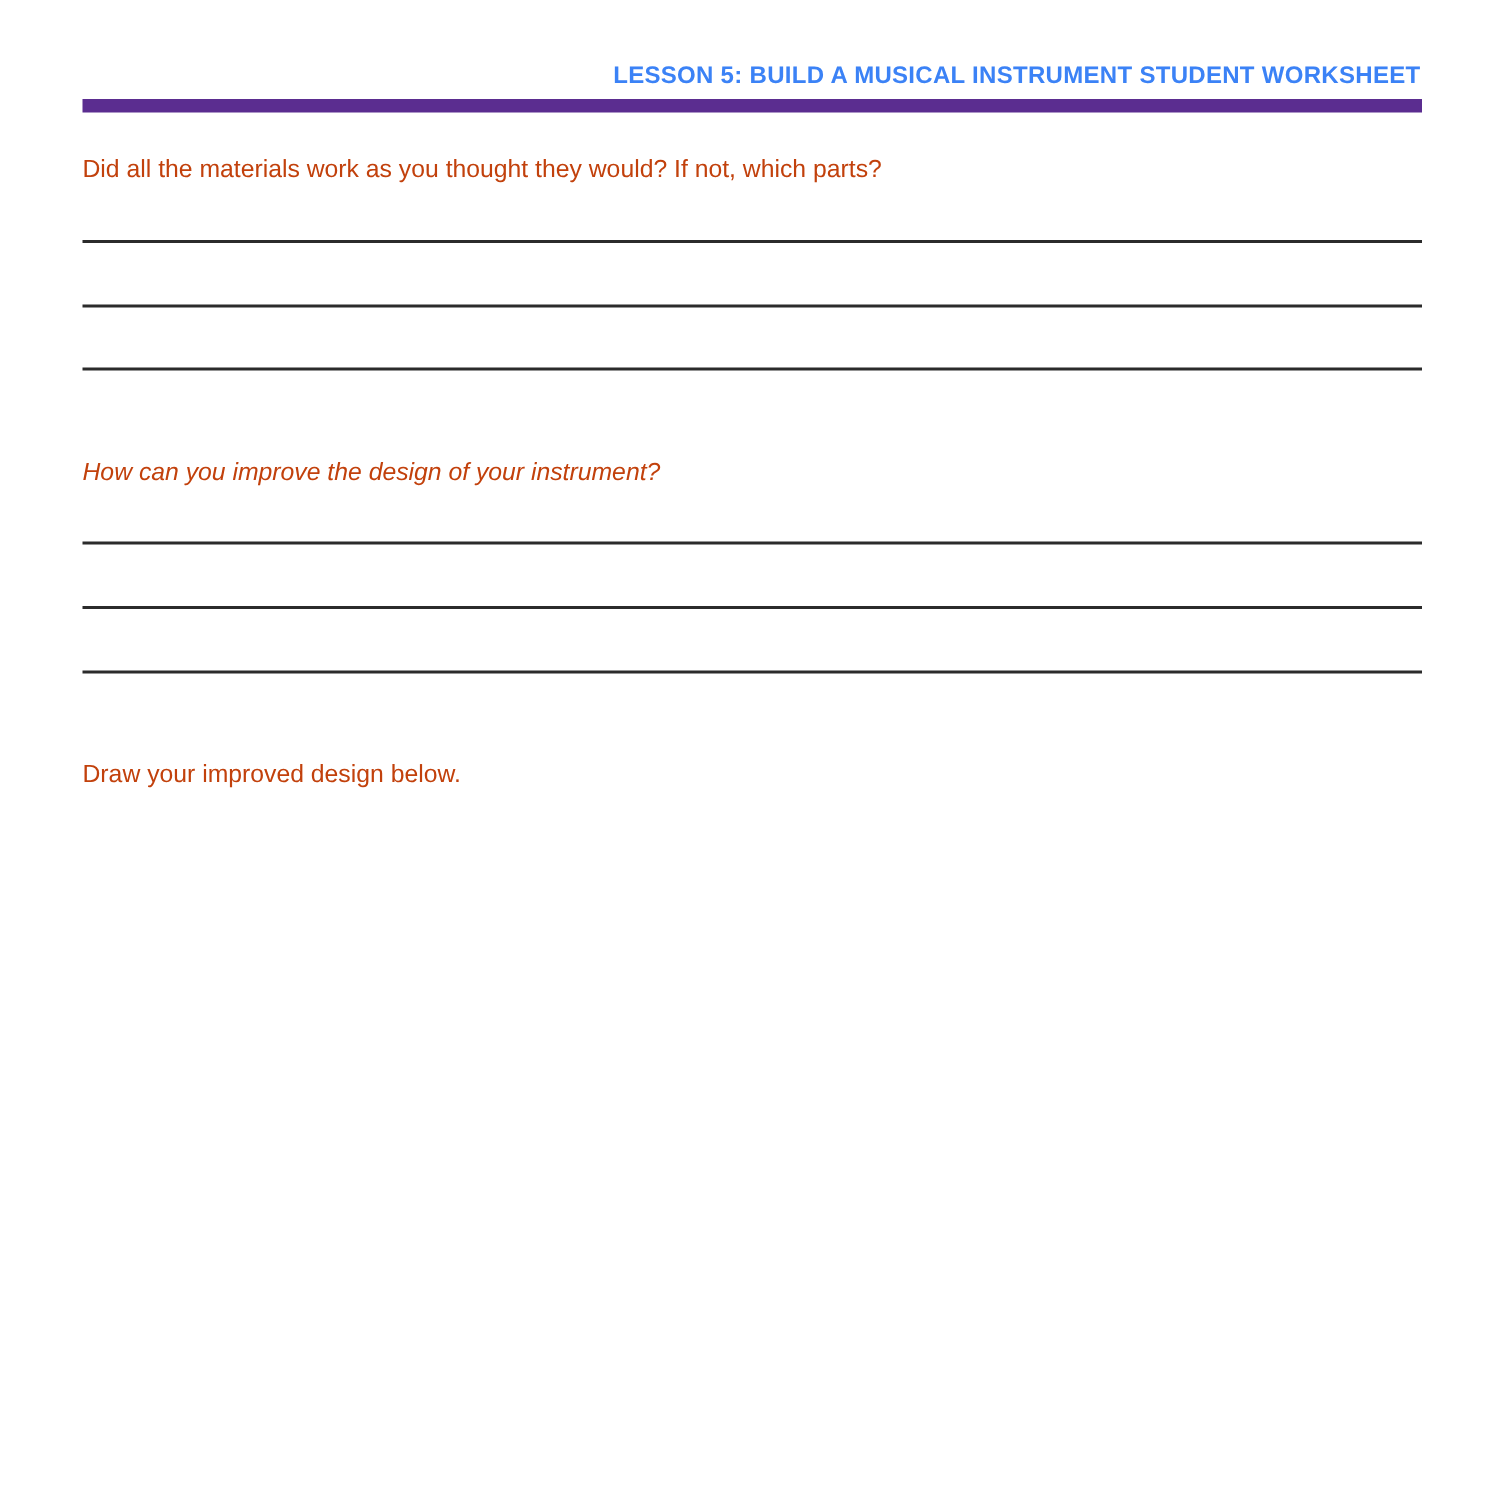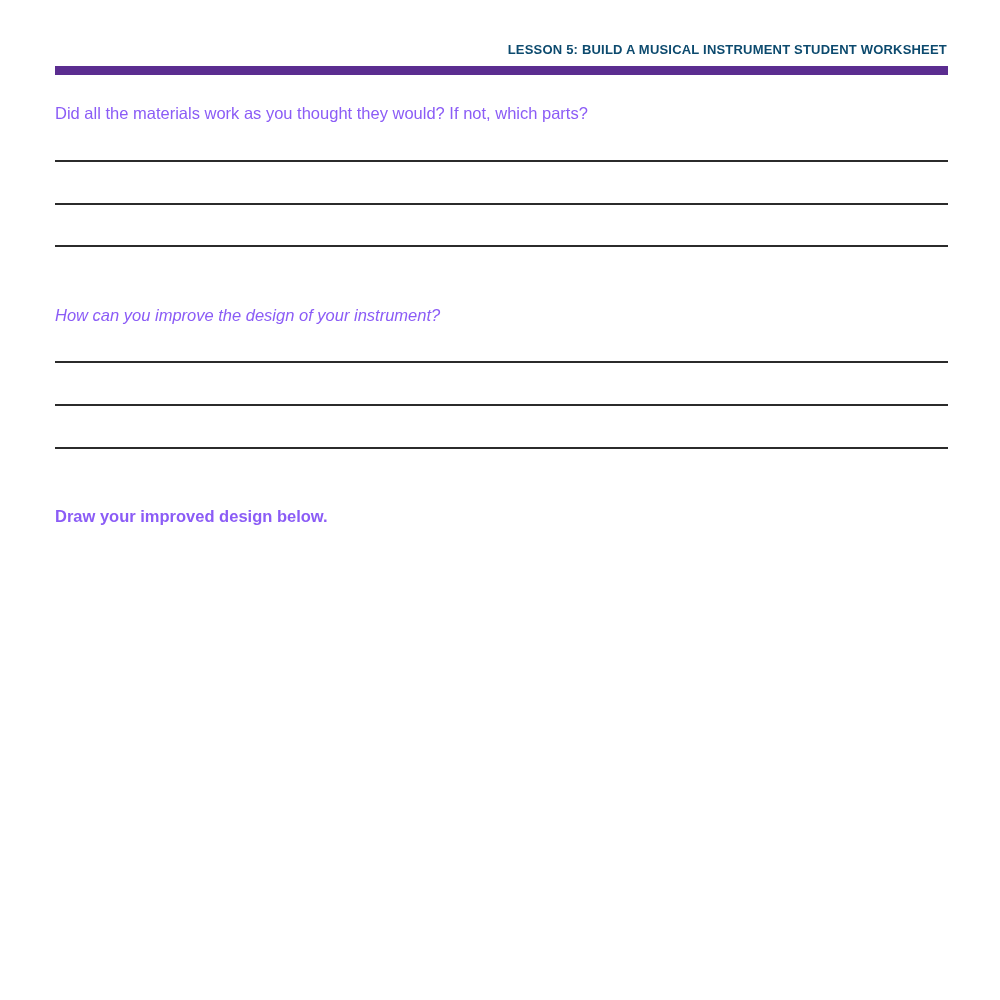--- a/index.html
+++ b/index.html
@@ -24,45 +24,45 @@
     box-sizing: border-box;
   }
   .header {
     position: absolute;
     top: 42px;
     left: 55px;
     width: 892px;
     text-align: right;
   }
   .header-title {
-    font-size: 13px;
+    font-size: 16px;
     font-weight: bold;
     letter-spacing: 0.2px;
-    color: #0c4a6e;
+    color: #3b82f6;
     white-space: nowrap;
   }
   .header-rule {
     position: absolute;
     top: 66px;
     left: 55px;
     width: 893px;
     height: 9px;
     background: #5b2d90;
   }
   .question {
     position: absolute;
     left: 55px;
     font-size: 16.5px;
-    color: #8b5cf6;
+    color: #c2410c;
     white-space: nowrap;
     text-align: center;
   }
   .q1 { top: 104px; }
   .q2 { top: 306px; font-style: italic; }
-  .q3 { top: 507px; font-weight: bold; }
+  .q3 { top: 507px; }
   .rule {
     position: absolute;
     left: 55px;
     width: 893px;
     height: 0;
     border-top: 2px solid #2b2b2b;
   }
   .r1 { top: 160px; }
   .r2 { top: 203px; }
   .r3 { top: 245px; }

